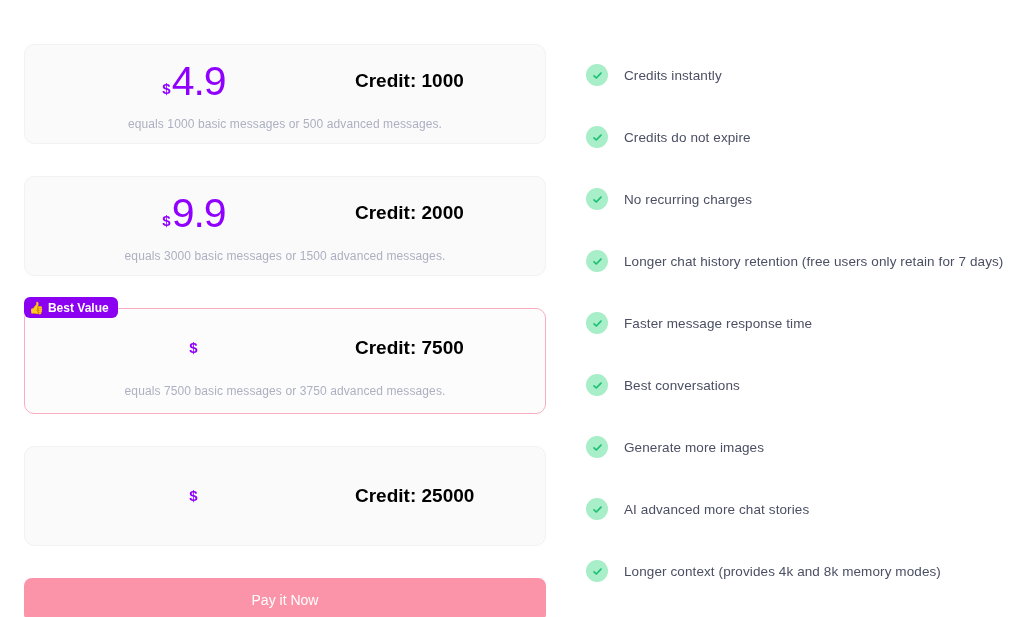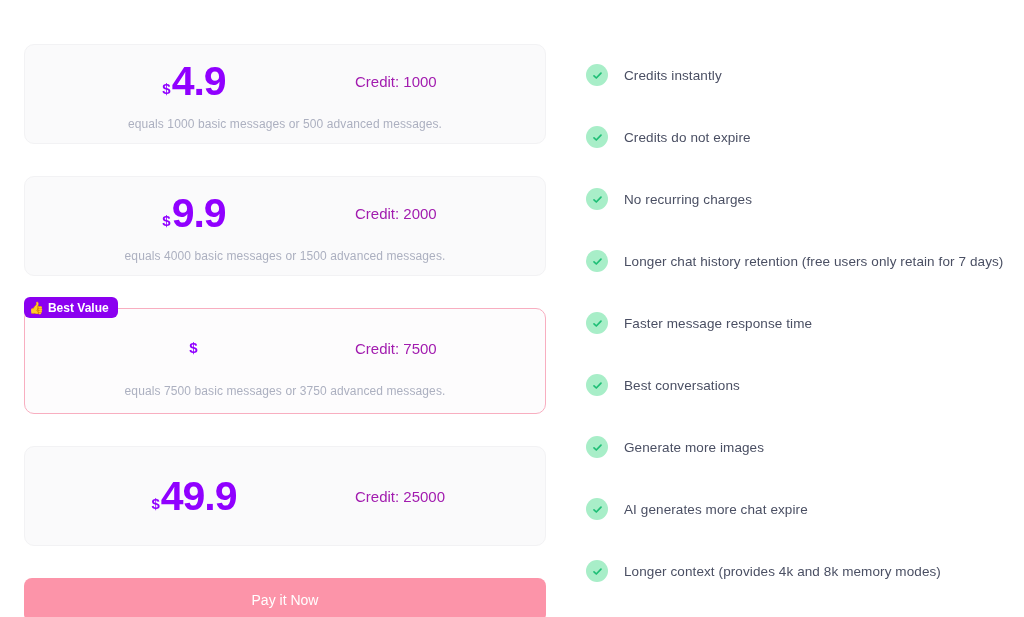--- a/index.html
+++ b/index.html
@@ -93,30 +93,30 @@
     font-weight: bold;
     color: #9000ff;
     line-height: 1;
     position: relative;
     top: -1px;
     margin-right: 1px;
   }
 
   .amount {
     font-size: 41px;
-    font-weight: bold;
+    font-weight: normal;
     color: #9000ff;
     letter-spacing: -1px;
     line-height: 1;
   }
 
   .credit {
-    font-size: 15px;
-    font-weight: normal;
-    color: #a21caf;
+    font-size: 19px;
+    font-weight: bold;
+    color: #000000;
     white-space: nowrap;
   }
 
   .plan-sub {
     text-align: center;
     font-size: 12px;
     color: #acb0c0;
     margin-top: 12px;
     letter-spacing: 0.1px;
   }
@@ -190,42 +190,41 @@
     </div>
 
     <div class="plan-card">
       <div class="plan-top">
         <div class="price-wrap">
           <span class="currency">$</span>
           <span class="amount">9.9</span>
         </div>
         <div class="credit">Credit: 2000</div>
       </div>
-      <div class="plan-sub">equals 4000 basic messages or 1500 advanced messages.</div>
+      <div class="plan-sub">equals 3000 basic messages or 1500 advanced messages.</div>
     </div>
 
     <div class="plan-card best">
       <div class="best-badge">
         <span class="thumb">👍</span>
         <span>Best Value</span>
       </div>
       <div class="plan-top">
         <div class="price-wrap">
           <span class="currency">$</span>
         </div>
         <div class="credit">Credit: 7500</div>
       </div>
       <div class="plan-sub">equals 7500 basic messages or 3750 advanced messages.</div>
     </div>
 
     <div class="plan-card">
       <div class="plan-top">
         <div class="price-wrap">
           <span class="currency">$</span>
-          <span class="amount">49.9</span>
         </div>
         <div class="credit">Credit: 25000</div>
       </div>
     </div>
 
     <button class="pay-button">Pay it Now</button>
 
   </div>
 
   <div class="features-col">
@@ -292,21 +291,21 @@
       </span>
       <span class="feature-label">Generate more images</span>
     </div>
 
     <div class="feature-item">
       <span class="check-icon">
         <svg width="13" height="13" viewBox="0 0 13 13">
             <path d="M3 6.8 L5.3 9 L10 4.2" fill="none" stroke="#1fbf76" stroke-width="1.7" stroke-linecap="round" stroke-linejoin="round"></path>
           </svg>
       </span>
-      <span class="feature-label">AI generates more chat expire</span>
+      <span class="feature-label">AI advanced more chat stories</span>
     </div>
 
     <div class="feature-item">
       <span class="check-icon">
         <svg width="13" height="13" viewBox="0 0 13 13">
             <path d="M3 6.8 L5.3 9 L10 4.2" fill="none" stroke="#1fbf76" stroke-width="1.7" stroke-linecap="round" stroke-linejoin="round"></path>
           </svg>
       </span>
       <span class="feature-label">Longer context (provides 4k and 8k memory modes)</span>
     </div>

